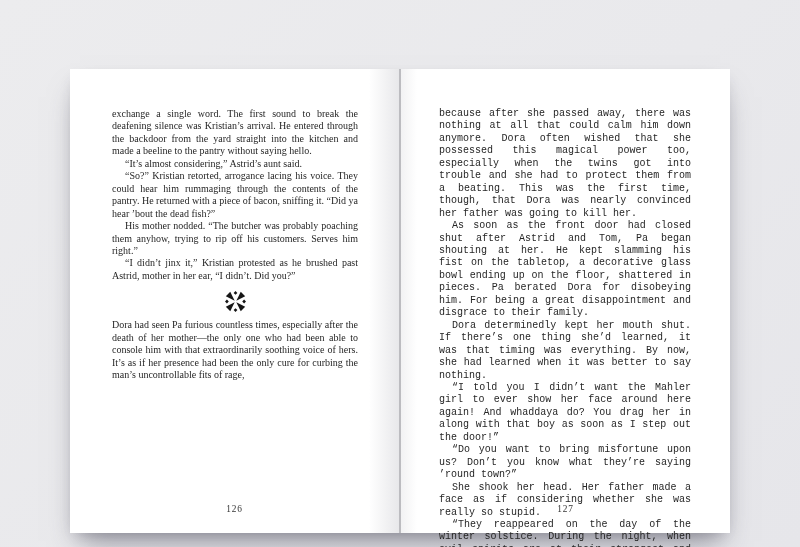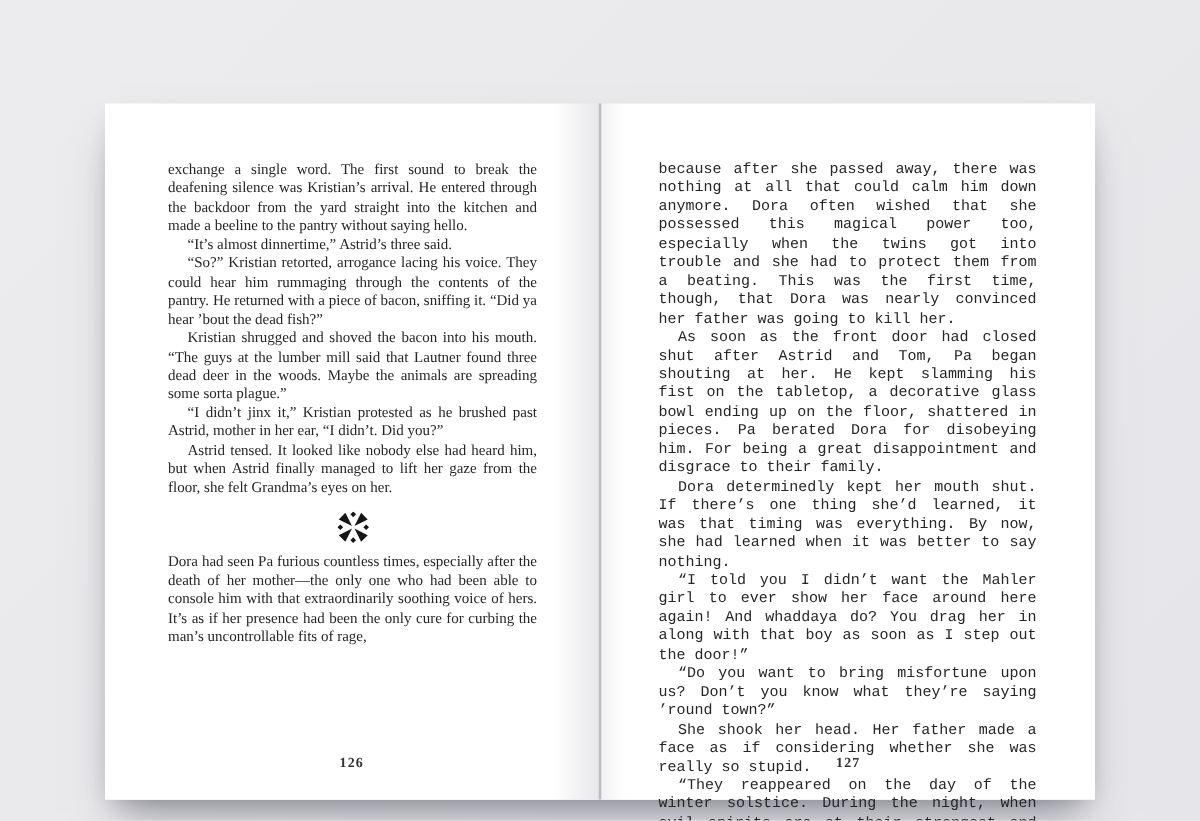--- a/index.html
+++ b/index.html
@@ -79,38 +79,36 @@
   .separator svg { display: block; }
   .page-number {
     position: absolute;
     bottom: 19px;
     left: 0;
     width: 100%;
     text-align: center;
     font-size: 9.3px;
     letter-spacing: 0.8px;
     color: #333333;
-    font-weight: bold;
   }
 </style>
 </head>
 <body>
 
 <div class="canvas-bg"></div>
 
 <div class="book">
 
   <div class="page left">
     <div class="page-text">
       <p>exchange a single word. The first sound to break the deafening silence was Kristian’s arrival. He entered through the backdoor from the yard straight into the kitchen and made a beeline to the pantry without saying hello.</p>
-      <p class="ind">“It’s almost dinnertime,” Astrid’s three said.</p>
+      <p class="ind">“It’s almost considering,” Astrid’s aunt said.</p>
       <p class="ind">“So?” Kristian retorted, arrogance lacing his voice. They could hear him rummaging through the contents of the pantry. He returned with a piece of bacon, sniffing it. “Did ya hear ’bout the dead fish?”</p>
-      <p class="ind">Kristian shrugged and shoved the bacon into his mouth. “The guys at the lumber mill said that Lautner found three dead deer in the woods. Maybe the animals are spreading some sorta plague.”</p>
+      <p class="ind">His mother nodded. “The butcher was probably poaching them anyhow, trying to rip off his customers. Serves him right.”</p>
       <p class="ind">“I didn’t jinx it,” Kristian protested as he brushed past Astrid, mother in her ear, “I didn’t. Did you?”</p>
-      <p class="ind">Astrid tensed. It looked like nobody else had heard him, but when Astrid finally managed to lift her gaze from the floor, she felt Grandma’s eyes on her.</p>
       <div class="separator">
         <span>
           <svg width="21" height="21" viewBox="0 0 100 100" fill="#161616" xmlns="http://www.w3.org/2000/svg">
             <polygon points="46,46 4,25 25,4"></polygon>
             <polygon points="54,46 75,4 96,25"></polygon>
             <polygon points="54,54 96,75 75,96"></polygon>
             <polygon points="46,54 25,96 4,75"></polygon>
             <polygon points="50,0 59,9 50,18 41,9"></polygon>
             <polygon points="50,82 59,91 50,100 41,91"></polygon>
             <polygon points="0,50 9,41 18,50 9,59"></polygon>

